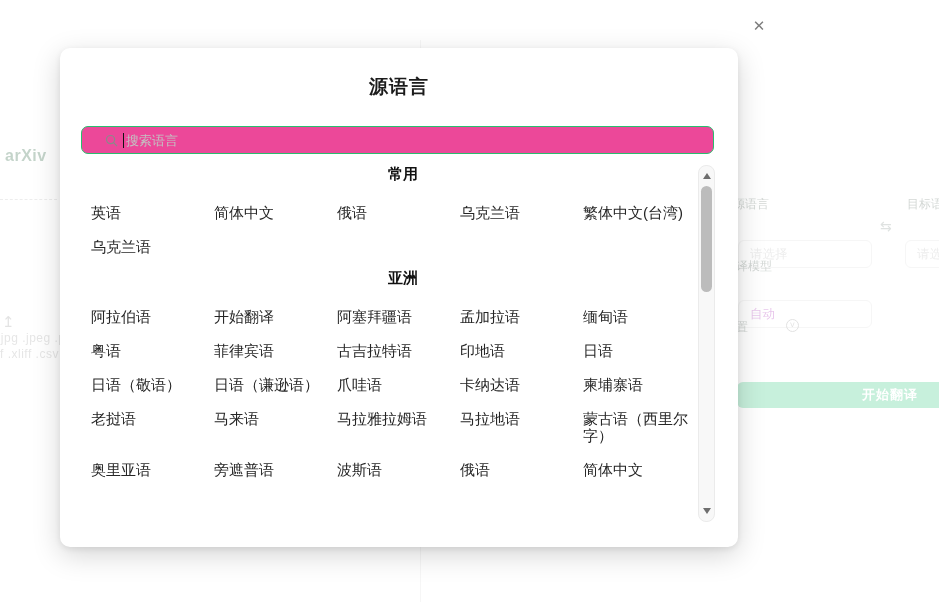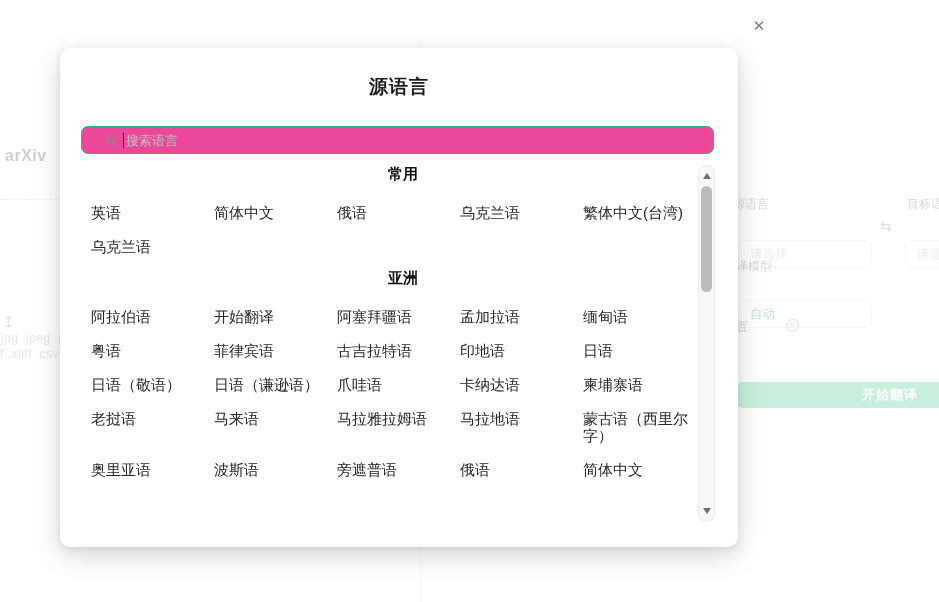--- a/index.html
+++ b/index.html
@@ -18,21 +18,21 @@
   .upload-ico { position:absolute; left:2px; top:313px; font-size:15px; color:#8f8f8f; }
   .filetypes { position:absolute; left:0; color:#9a9a9a; font-size:12px; letter-spacing:.5px; white-space:nowrap; }
   .ft1 { top:331px; left:-3px; }
   .ft2 { top:347px; }
   .bk-label { position:absolute; font-size:12px; color:#4f6157; white-space:nowrap; }
   .bk-select {
     position:absolute; width:134px; height:28px; background:#fff;
     border:1px solid #d9d9d9; border-radius:6px; font-size:12.5px;
     line-height:26px; padding-left:11px; color:#b4b4b4; white-space:nowrap;margin-top:24px;
   }
-  .bk-select.filled { color:#0f766e; }
+  .bk-select.filled { color:#a21caf; }
   .swap-glyph { position:absolute; left:880px; top:218px; font-size:14px; color:#7f8d86; }
   .more-chevron {
     position:absolute; left:786px; top:319px; width:13px; height:13px;
     border:1px solid #8a8a8a; border-radius:50%; color:#8a8a8a;
     font-size:9px; line-height:11px; text-align:center;
   }
   .start-btn {
     position:absolute; left:737px; top:382px; width:306px; height:26px;
     background:#23c173; border-radius:6px; color:#fff; font-size:13px;
     font-weight:bold; text-align:center; line-height:26px; letter-spacing:1px;
@@ -164,22 +164,22 @@
             <div class="lang-item">日语（谦逊语）</div>
             <div class="lang-item">爪哇语</div>
             <div class="lang-item">卡纳达语</div>
             <div class="lang-item">柬埔寨语</div>
             <div class="lang-item">老挝语</div>
             <div class="lang-item">马来语</div>
             <div class="lang-item">马拉雅拉姆语</div>
             <div class="lang-item">马拉地语</div>
             <div class="lang-item">蒙古语（西里尔字）</div>
             <div class="lang-item">奥里亚语</div>
+            <div class="lang-item">旁遮普语</div>
             <div class="lang-item">波斯语</div>
-            <div class="lang-item">旁遮普语</div>
             <div class="lang-item">俄语</div>
             <div class="lang-item">简体中文</div>
           </div>
         </div>
       </div>
 
     <div class="sb-track">
       <div class="sb-up"></div>
       <div class="sb-thumb"></div>
       <div class="sb-down"></div>

